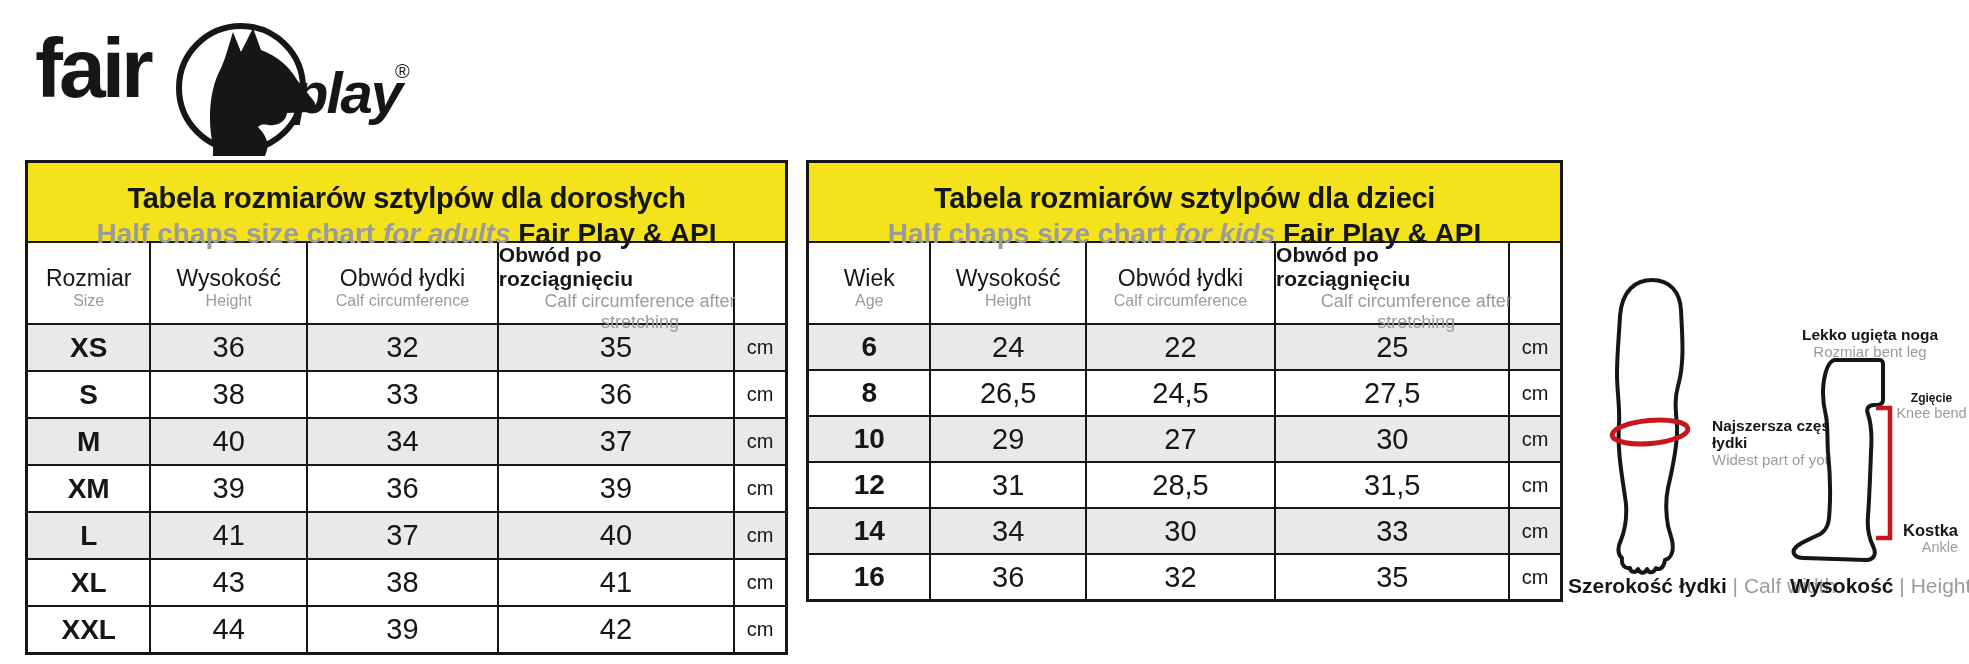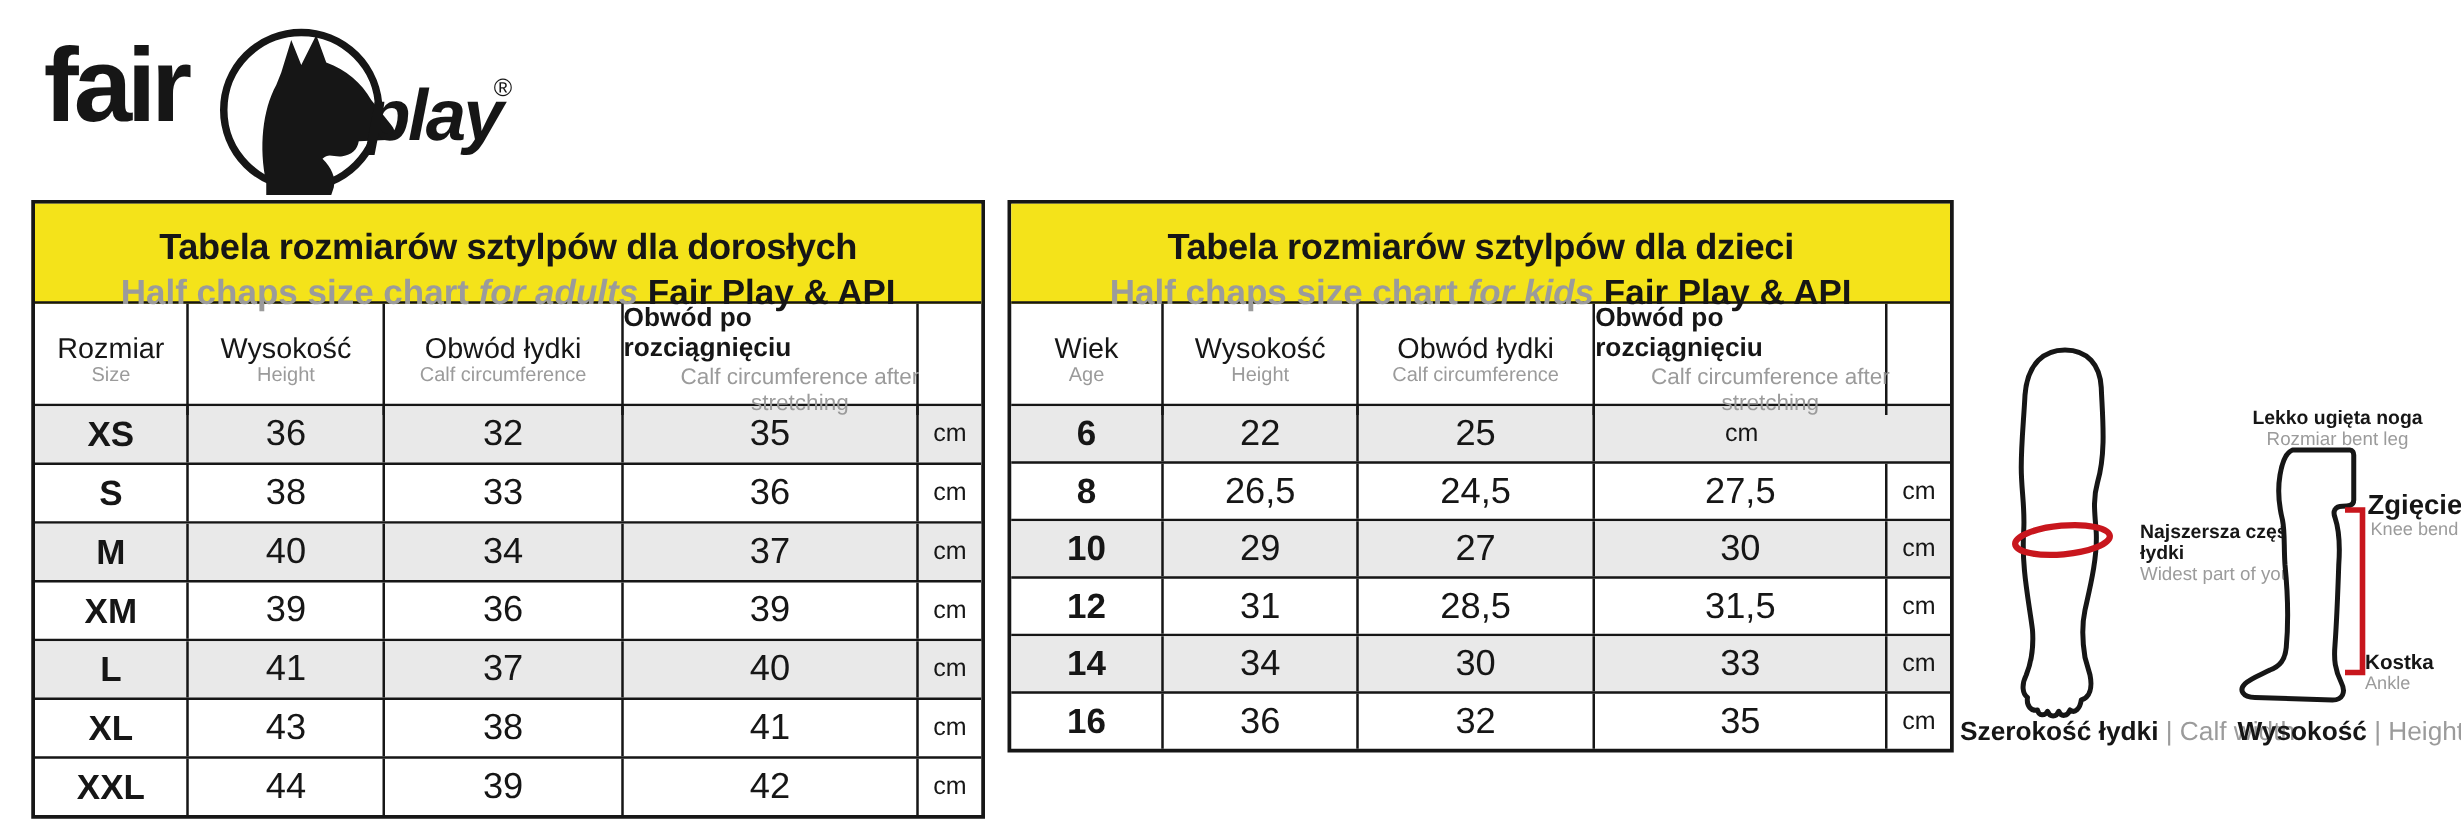--- a/index.html
+++ b/index.html
@@ -212,20 +212,21 @@
       </div>
       <div class="col-h wide">
         <span class="pl">Obwód po rozciągnięciu</span>
         <span class="en">Calf circumference after stretching</span>
       </div>
       <div class="col-h"></div>
     </div>
     <div>
         <div class="trow shaded">
           <div class="cell label-cell">6</div>
+          <div class="cell">24</div>
           <div class="cell">22</div>
           <div class="cell">25</div>
           <div class="cell unit-cell">cm</div>
         </div>
         <div class="trow">
           <div class="cell label-cell">8</div>
           <div class="cell">26,5</div>
           <div class="cell">24,5</div>
           <div class="cell">27,5</div>
           <div class="cell unit-cell">cm</div>
@@ -314,25 +315,25 @@
       C 38,16 41,10 46,8 Z"></path>
     <path class="red-stroke" style="stroke-width:4.5" d="M 88,56 L 102,56 L 102,186 L 88,186"></path>
   </svg>
 
   <div class="diag" style="left:1800px; top:326px; width:140px; text-align:center;">
     <div class="ann-pl">Lekko ugięta noga</div>
     <div class="ann-en">Rozmiar bent leg</div>
   </div>
 
   <div class="diag" style="left:1894px; top:392px; width:75px; text-align:center;">
-    <div class="ann-pl" style="font-size:22px">Zgięcie</div>
+    <div class="ann-pl" style="font-size:12px">Zgięcie</div>
     <div class="ann-en" style="font-size:14.5px">Knee bend</div>
   </div>
 
-  <div class="diag" style="left:1892px; top:521px; width:66px; text-align:left;">
+  <div class="diag" style="left:1892px; top:521px; width:66px; text-align:right;">
     <div class="ann-pl" style="font-size:16.5px">Kostka</div>
     <div class="ann-en" style="font-size:14.5px">Ankle</div>
   </div>
 
   <div class="caption" style="left:1790px; top:574px;">
     <span class="pl">Wysokość</span><span class="sep"> | </span><span class="en">Height</span>
   </div>
 
 </div>
 

